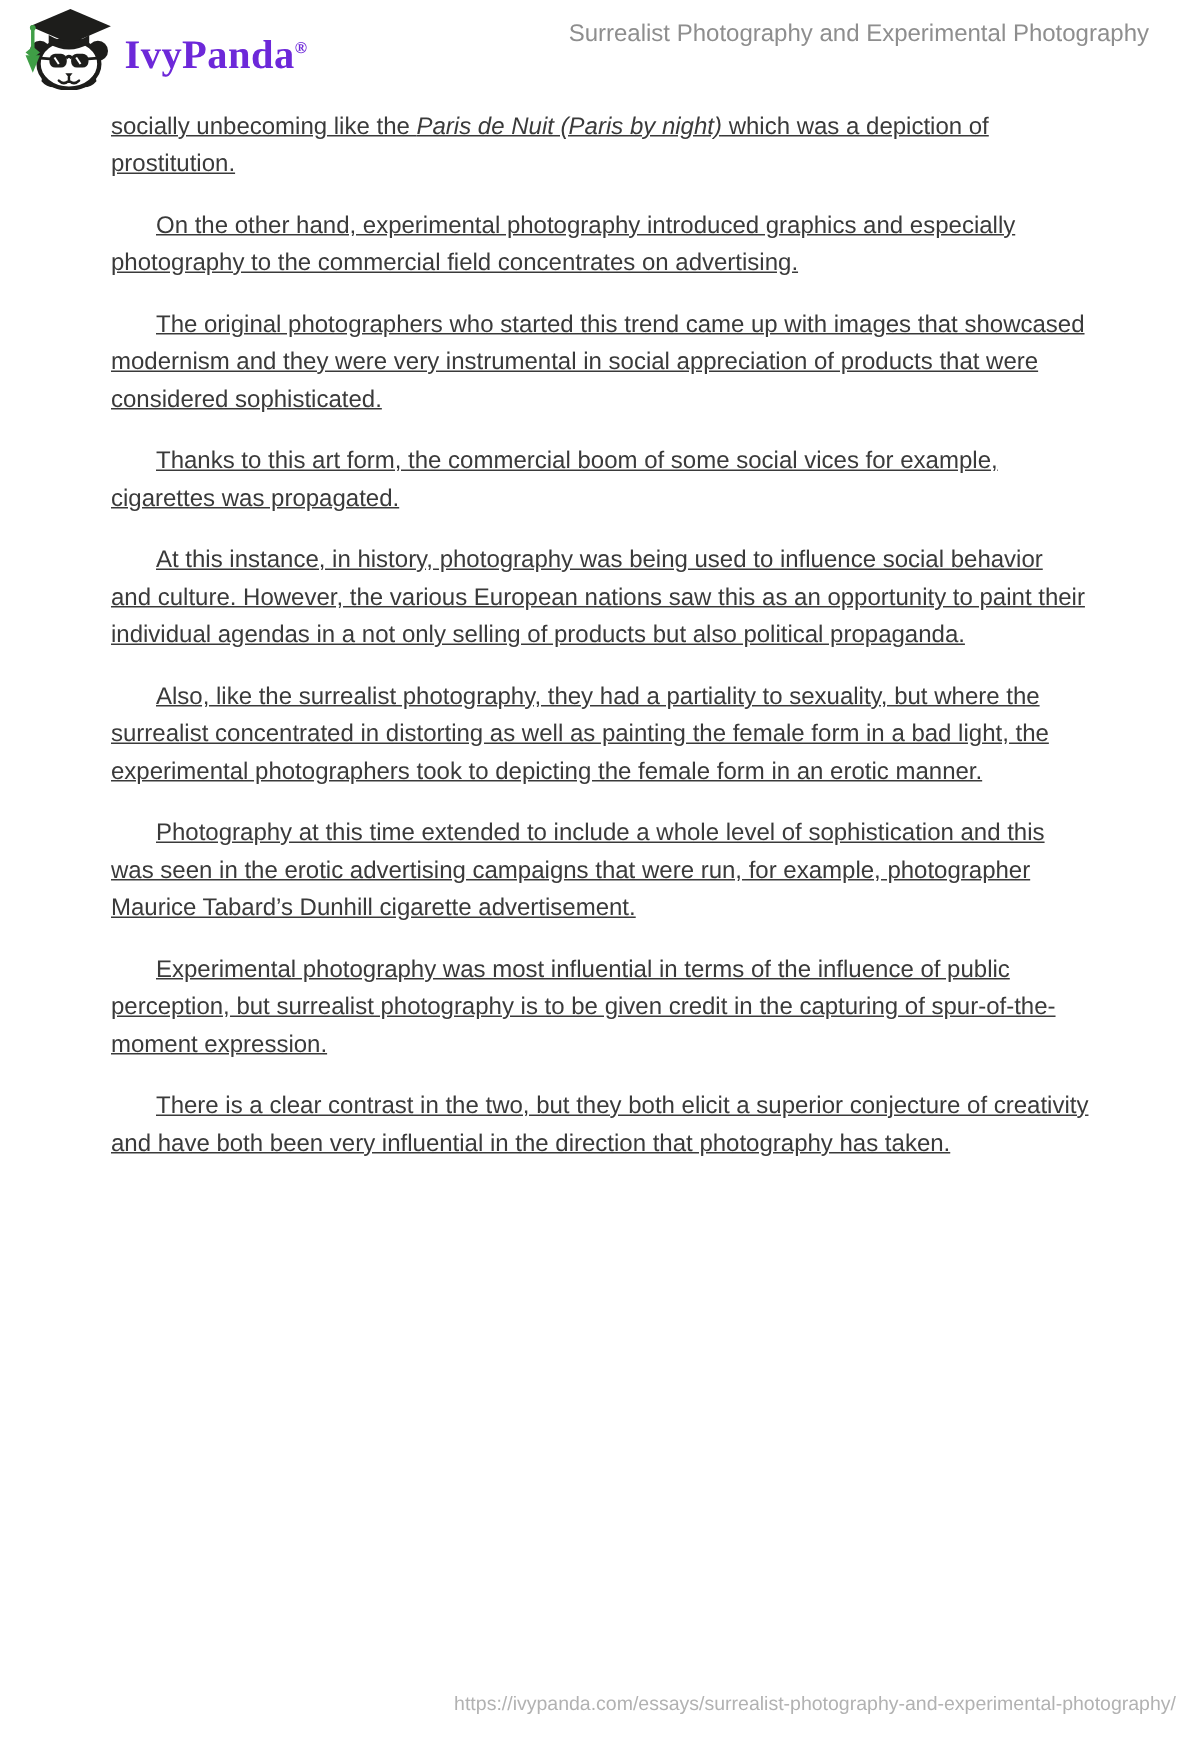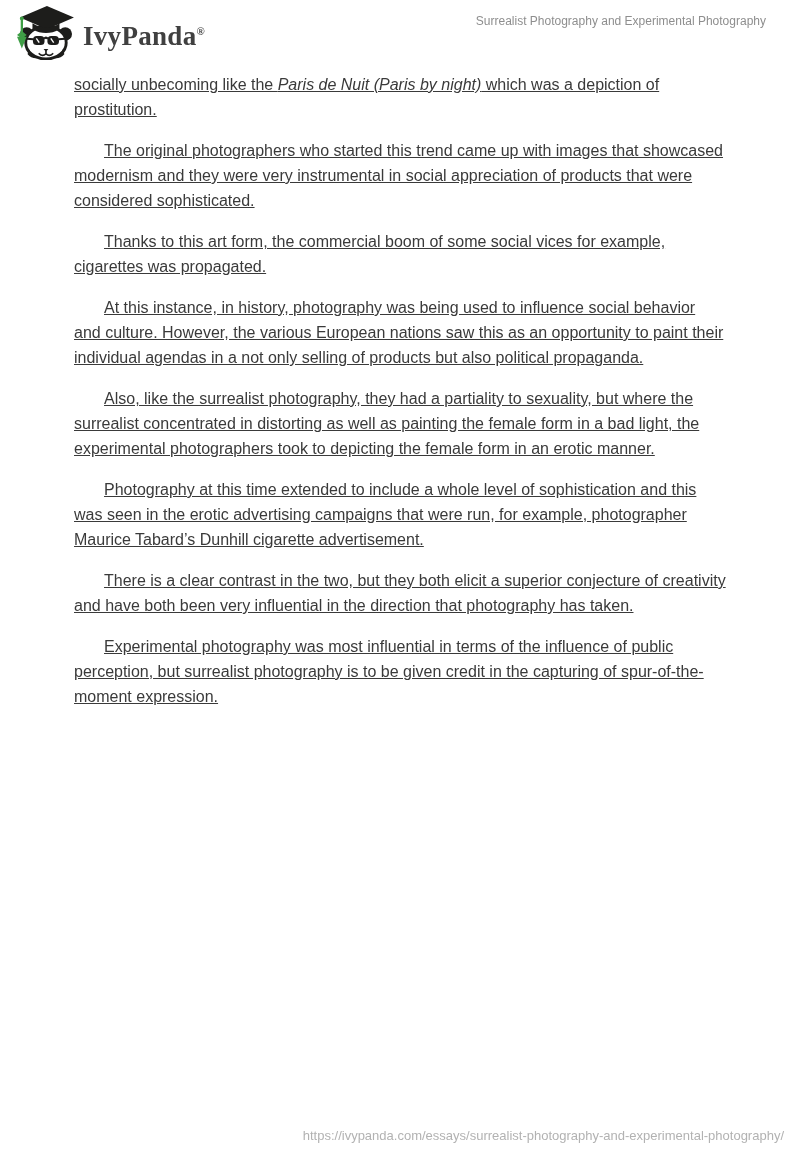--- a/index.html
+++ b/index.html
@@ -18,36 +18,36 @@
     left: 14px;
     display: flex;
     align-items: center;
     gap: 7px;
   }
   .logo-icon { width: 62px; height: 54px; display: block; }
   .brand-name {
     font-family: "Liberation Serif", "DejaVu Serif", serif;
     font-weight: 700;
     font-size: 27px;
-    color: #404040;
+    color: #6d28d9;
     letter-spacing: 0.3px;
     line-height: 1;
     padding-top: 6px;
   }
   .brand-name sup {
     font-size: 11px;
     font-weight: 700;
     vertical-align: super;
     line-height: 0;
   }
   .header-title {
     position: absolute;
     top: 14px;
     right: 34px;
-    font-size: 12px;
+    font-size: 16px;
     color: #8e8e8e;
     white-space: nowrap;
   }
   
   .essay {
     position: absolute;
     top: 72px;
     left: 74px;
     width: 652px;
     font-size: 16px;
@@ -102,26 +102,27 @@
       <polygon points="3,32 13,32 8,44" fill="#3f9e46"></polygon>
       <polygon points="8,26 3,30 8,34 13,30" fill="#3f9e46"></polygon>
     </svg>
     <span class="brand-name"><span>IvyPanda</span><sup>®</sup></span>
   </div>
 
   <div class="header-title">Surrealist Photography and Experimental Photography</div>
 
   <main class="essay">
     <p class="no-indent"><span>socially unbecoming like the </span><em>Paris de Nuit (Paris by night)</em><span> which was a depiction of prostitution.</span></p>
+    <p>On the other hand, experimental photography introduced graphics and especially photography to the commercial field concentrates on advertising.</p>
     <p>The original photographers who started this trend came up with images that showcased modernism and they were very instrumental in social appreciation of products that were considered sophisticated.</p>
     <p>Thanks to this art form, the commercial boom of some social vices for example, cigarettes was propagated.</p>
     <p>At this instance, in history, photography was being used to influence social behavior and culture. However, the various European nations saw this as an opportunity to paint their individual agendas in a not only selling of products but also political propaganda.</p>
     <p>Also, like the surrealist photography, they had a partiality to sexuality, but where the surrealist concentrated in distorting as well as painting the female form in a bad light, the experimental photographers took to depicting the female form in an erotic manner.</p>
     <p>Photography at this time extended to include a whole level of sophistication and this was seen in the erotic advertising campaigns that were run, for example, photographer Maurice Tabard’s Dunhill cigarette advertisement.</p>
+    <p>Experimental photography was most influential in terms of the influence of public perception, but surrealist photography is to be given credit in the capturing of spur-of-the-moment expression.</p>
     <p>There is a clear contrast in the two, but they both elicit a superior conjecture of creativity and have both been very influential in the direction that photography has taken.</p>
-    <p>Experimental photography was most influential in terms of the influence of public perception, but surrealist photography is to be given credit in the capturing of spur-of-the-moment expression.</p>
   </main>
 
   <div class="page-footer">
     <span>https://ivypanda.com/essays/surrealist-photography-and-experimental-photography/</span>
   </div>
 
 </div>
 
 </body></html>

